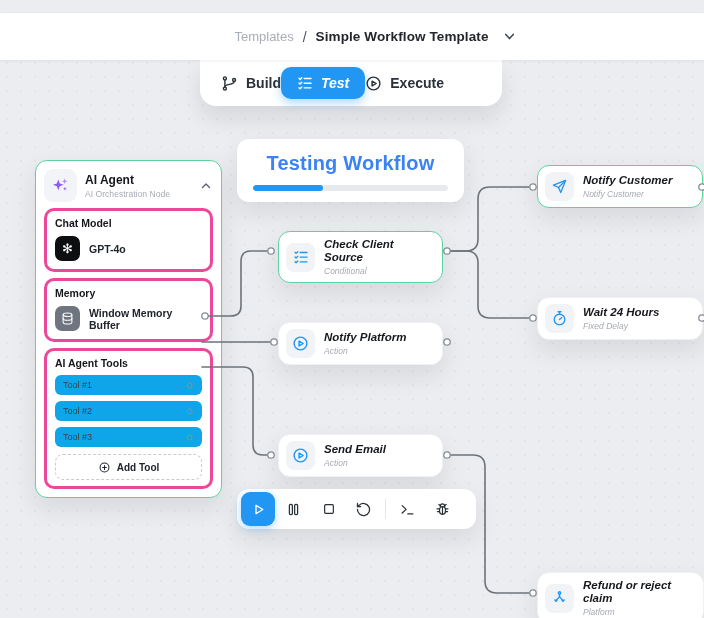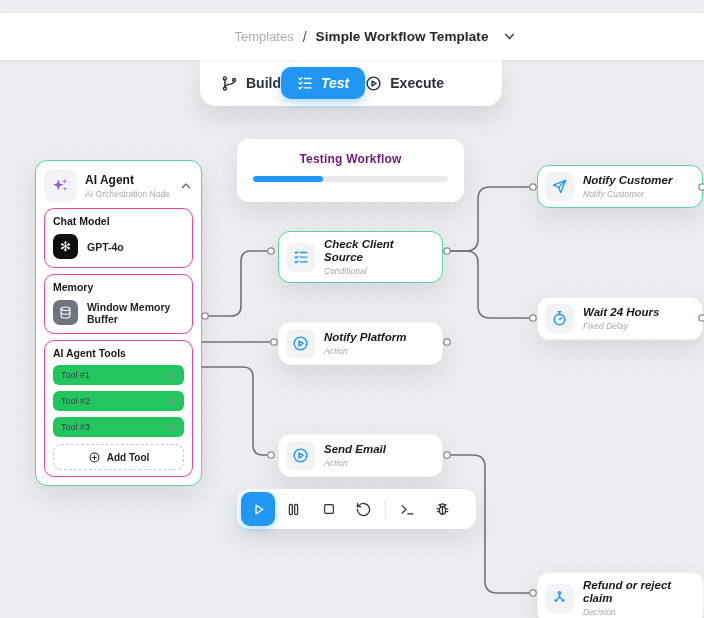--- a/index.html
+++ b/index.html
@@ -34,39 +34,39 @@
   
   .card{position:absolute;background:#fff;border-radius:12px;box-shadow:0 10px 24px rgba(20,28,45,.10);box-sizing:border-box;z-index:2;}
   .green-border{border:1.6px solid #5ed3a1;}
   .plain-border{border:1px solid #f0f1f4;}
   .node{display:flex;align-items:center;gap:9px;padding:6px 7px;font-style:italic;}
   .node-icon{width:29px;height:29px;border-radius:8px;background:#f1f3f7;display:flex;align-items:center;justify-content:center;flex:0 0 auto;}
   .node-title{font-size:11.5px;font-weight:700;color:#15181d;line-height:1.15;}
   .node-sub{font-size:8.5px;color:#a6abb3;margin-top:2px;}
   
   .status-card{left:237px;top:139px;width:227px;height:63px;padding:13px 16px;}
-  .status-title{text-align:center;font-size:12px;font-weight:700;color:#701a75;letter-spacing:.2px;}
+  .status-title{text-align:center;font-size:20px;font-weight:700;color:#3b82f6;letter-spacing:.2px;}
   .progress-track{margin-top:10px;height:6px;border-radius:3px;background:#e7e9ed;overflow:hidden;}
   .progress-fill{height:100%;border-radius:3px;background:#2196f3;width:36%;}
   
-  .agent-panel{left:35px;top:160px;width:167px;padding:8px;z-index:3;}
+  .agent-panel{left:35px;top:160px;width:187px;padding:8px;z-index:3;}
   .ap-header{display:flex;align-items:center;gap:8px;}
   .ap-icon{width:33px;height:33px;border-radius:9px;background:#f3f4f8;display:flex;align-items:center;justify-content:center;flex:0 0 auto;}
   .ap-titles{flex:1;min-width:0;}
   .ap-title{font-size:12px;font-weight:700;color:#14171c;}
   .ap-sub{font-size:8.6px;color:#a7acb4;margin-top:2px;white-space:nowrap;}
   .ap-chevron{display:flex;flex:0 0 auto;cursor:pointer;}
-  .sub-card{border:1px solid #ec4899;border-radius:10px;background:#fff;padding:6px 8px;margin-top:6px;}
+  .sub-card{border:3px solid #ec4899;border-radius:10px;background:#fff;padding:6px 8px;margin-top:6px;}
   .sc-label{font-size:10.5px;font-weight:700;color:#14171c;}
   .sc-row{display:flex;align-items:center;gap:9px;margin-top:5px;padding:2px 0;cursor:pointer;}
   .sc-row-icon{width:25px;height:25px;border-radius:7px;display:flex;align-items:center;justify-content:center;flex:0 0 auto;}
   .sc-row-icon.black{background:#0d0e10;color:#fff;font-size:13px;}
   .sc-row-icon.gray{background:#6f7580;}
   .sc-row-label{font-size:10.5px;font-weight:700;color:#20242b;}
-  .tool-row{height:20px;background:#22c55e;border-radius:6px;display:flex;align-items:center;justify-content:space-between;padding:0 8px;margin-top:6px;cursor:pointer;}
+  .tool-row{height:20px;background:#0ea5e9;border-radius:6px;display:flex;align-items:center;justify-content:space-between;padding:0 8px;margin-top:6px;cursor:pointer;}
   .tool-row-label{font-size:9px;font-weight:500;color:#3a414c;}
   .add-tool{margin-top:7px;height:24px;border:1.5px dashed #c7cbd2;border-radius:8px;display:flex;align-items:center;justify-content:center;gap:6px;font-size:10px;font-weight:700;color:#20242b;cursor:pointer;}
   
   #node-ccs{left:278px;top:231px;width:165px;}
   #node-np{left:278px;top:322px;width:165px;}
   #node-se{left:278px;top:434px;width:165px;}
   #node-nc{left:537px;top:165px;width:166px;}
   #node-w24{left:537px;top:297px;width:166px;}
   #node-rf{left:537px;top:572px;width:167px;}
   
@@ -310,21 +310,21 @@
       <svg width="17" height="17" viewBox="0 0 24 24" fill="none" stroke="#2196f3" stroke-width="1.9" stroke-linecap="round" stroke-linejoin="round">
           <circle cx="12" cy="4.2" r="1.7"></circle>
           <path d="M12 6 V8.5 C12 12.5 7 12 7 15.5"></path>
           <path d="M12 8.5 C12 12.5 17 12 17 15.5"></path>
           <polyline points="5.3 14 7 16 8.7 14"></polyline>
           <polyline points="15.3 14 17 16 18.7 14"></polyline>
         </svg>
     </div>
     <div>
       <div class="node-title">Refund or reject claim</div>
-      <div class="node-sub">Decision</div>
+      <div class="node-sub">Platform</div>
     </div>
   </div>
 
   <div class="card toolbar">
     <div class="play-btn">
       <svg width="17" height="17" viewBox="0 0 24 24" fill="none" stroke="#ffffff" stroke-width="1.9" stroke-linejoin="round">
           <path d="M8.5 6 L18 12 L8.5 18 Z"></path>
         </svg>
     </div>
     <div class="tb-btn">

